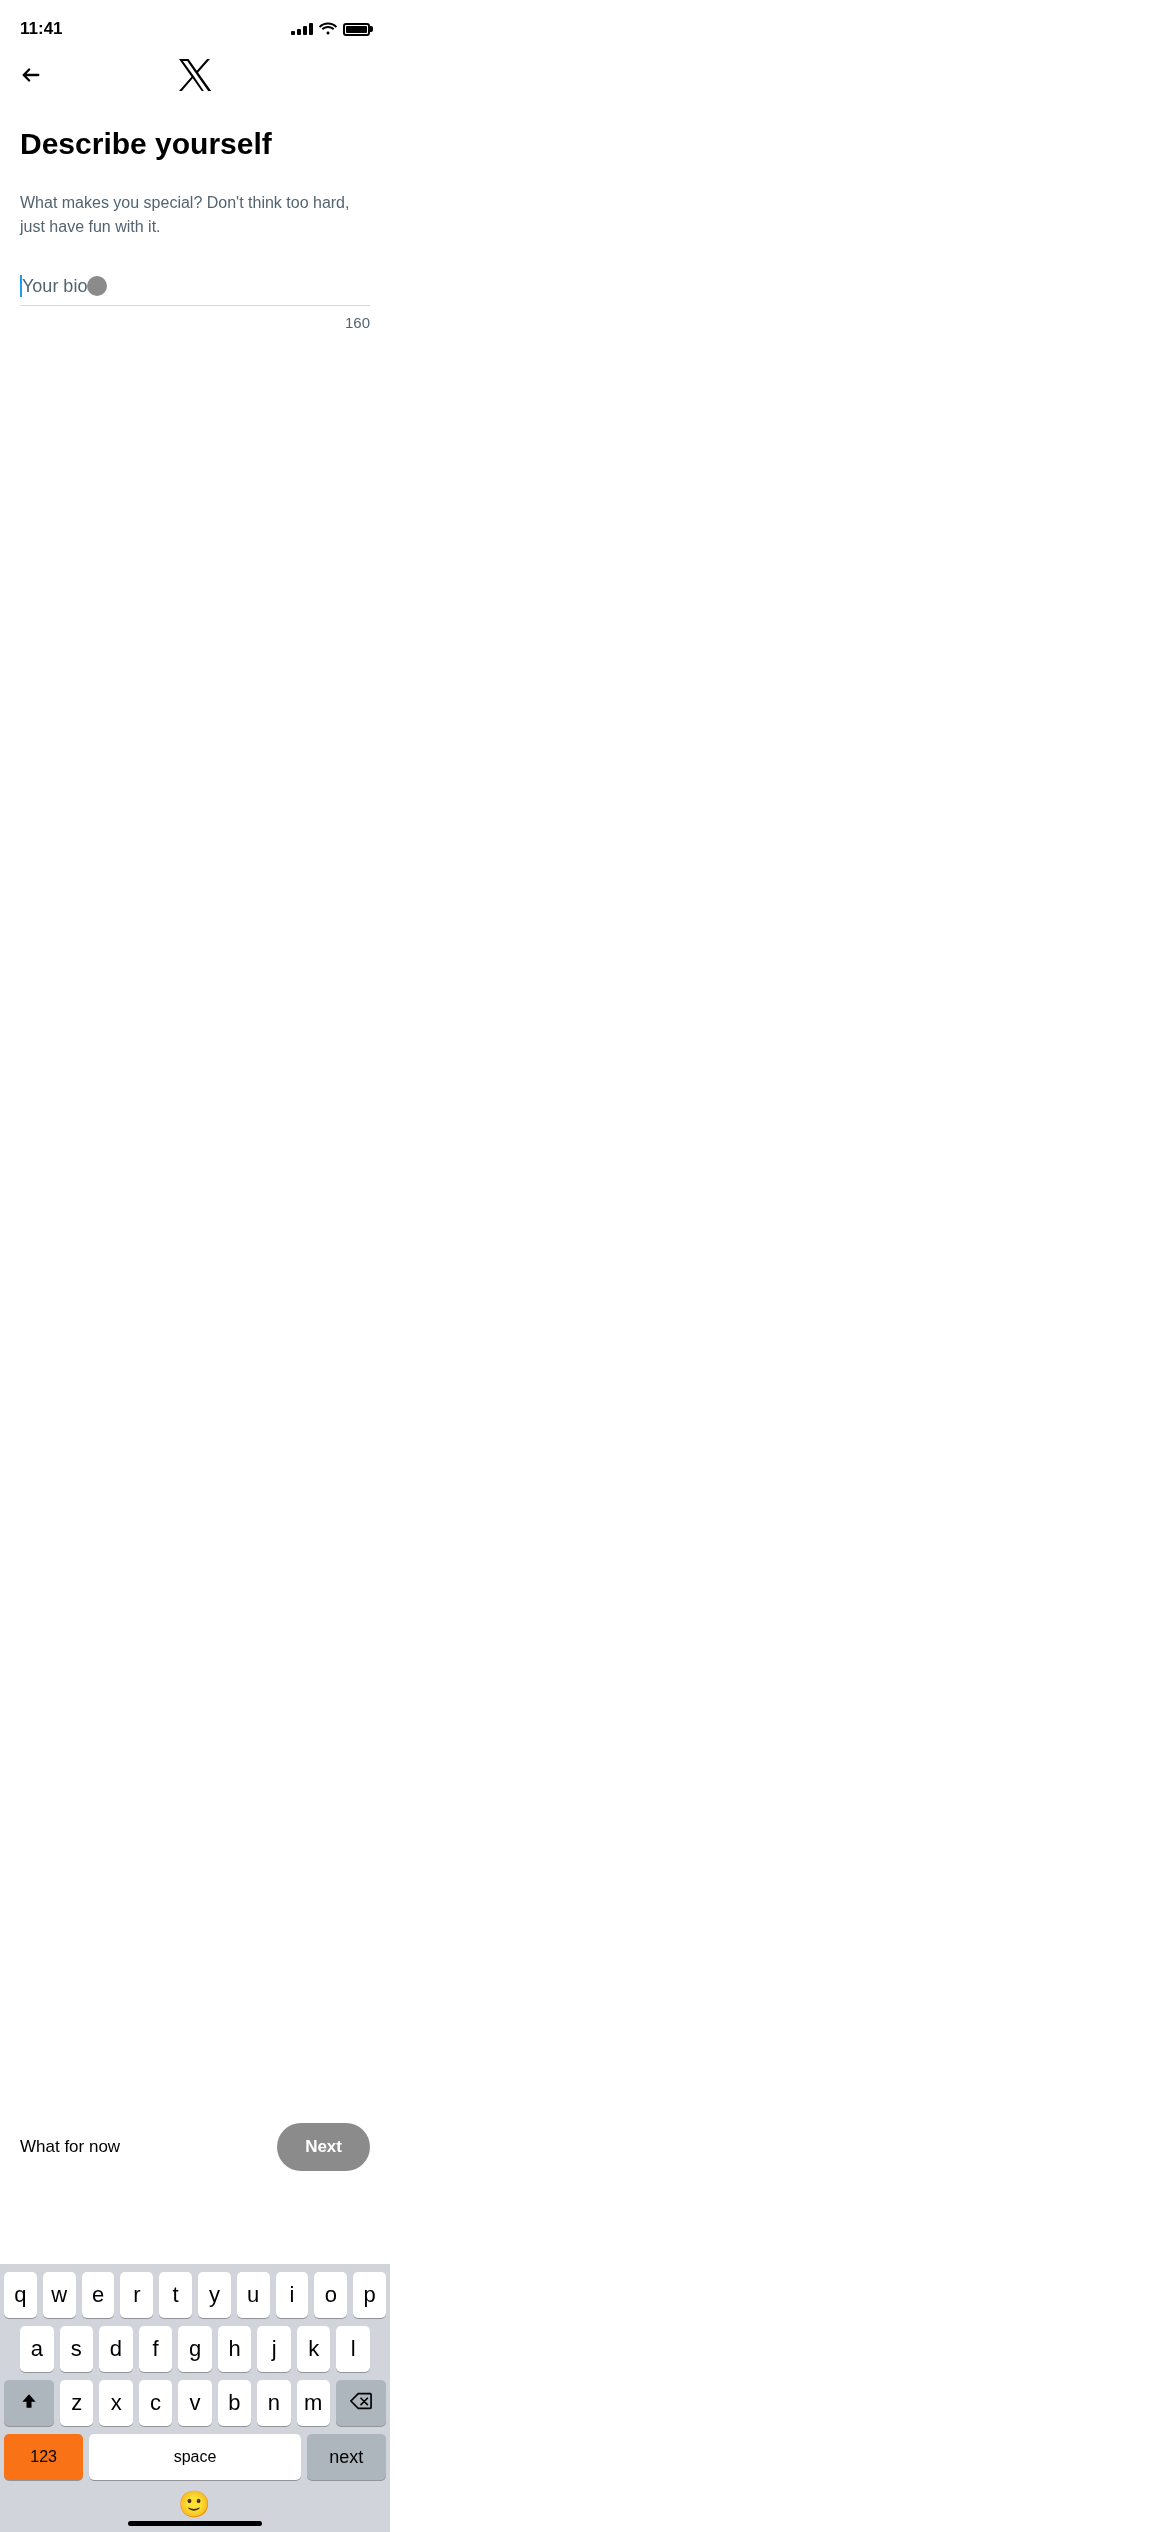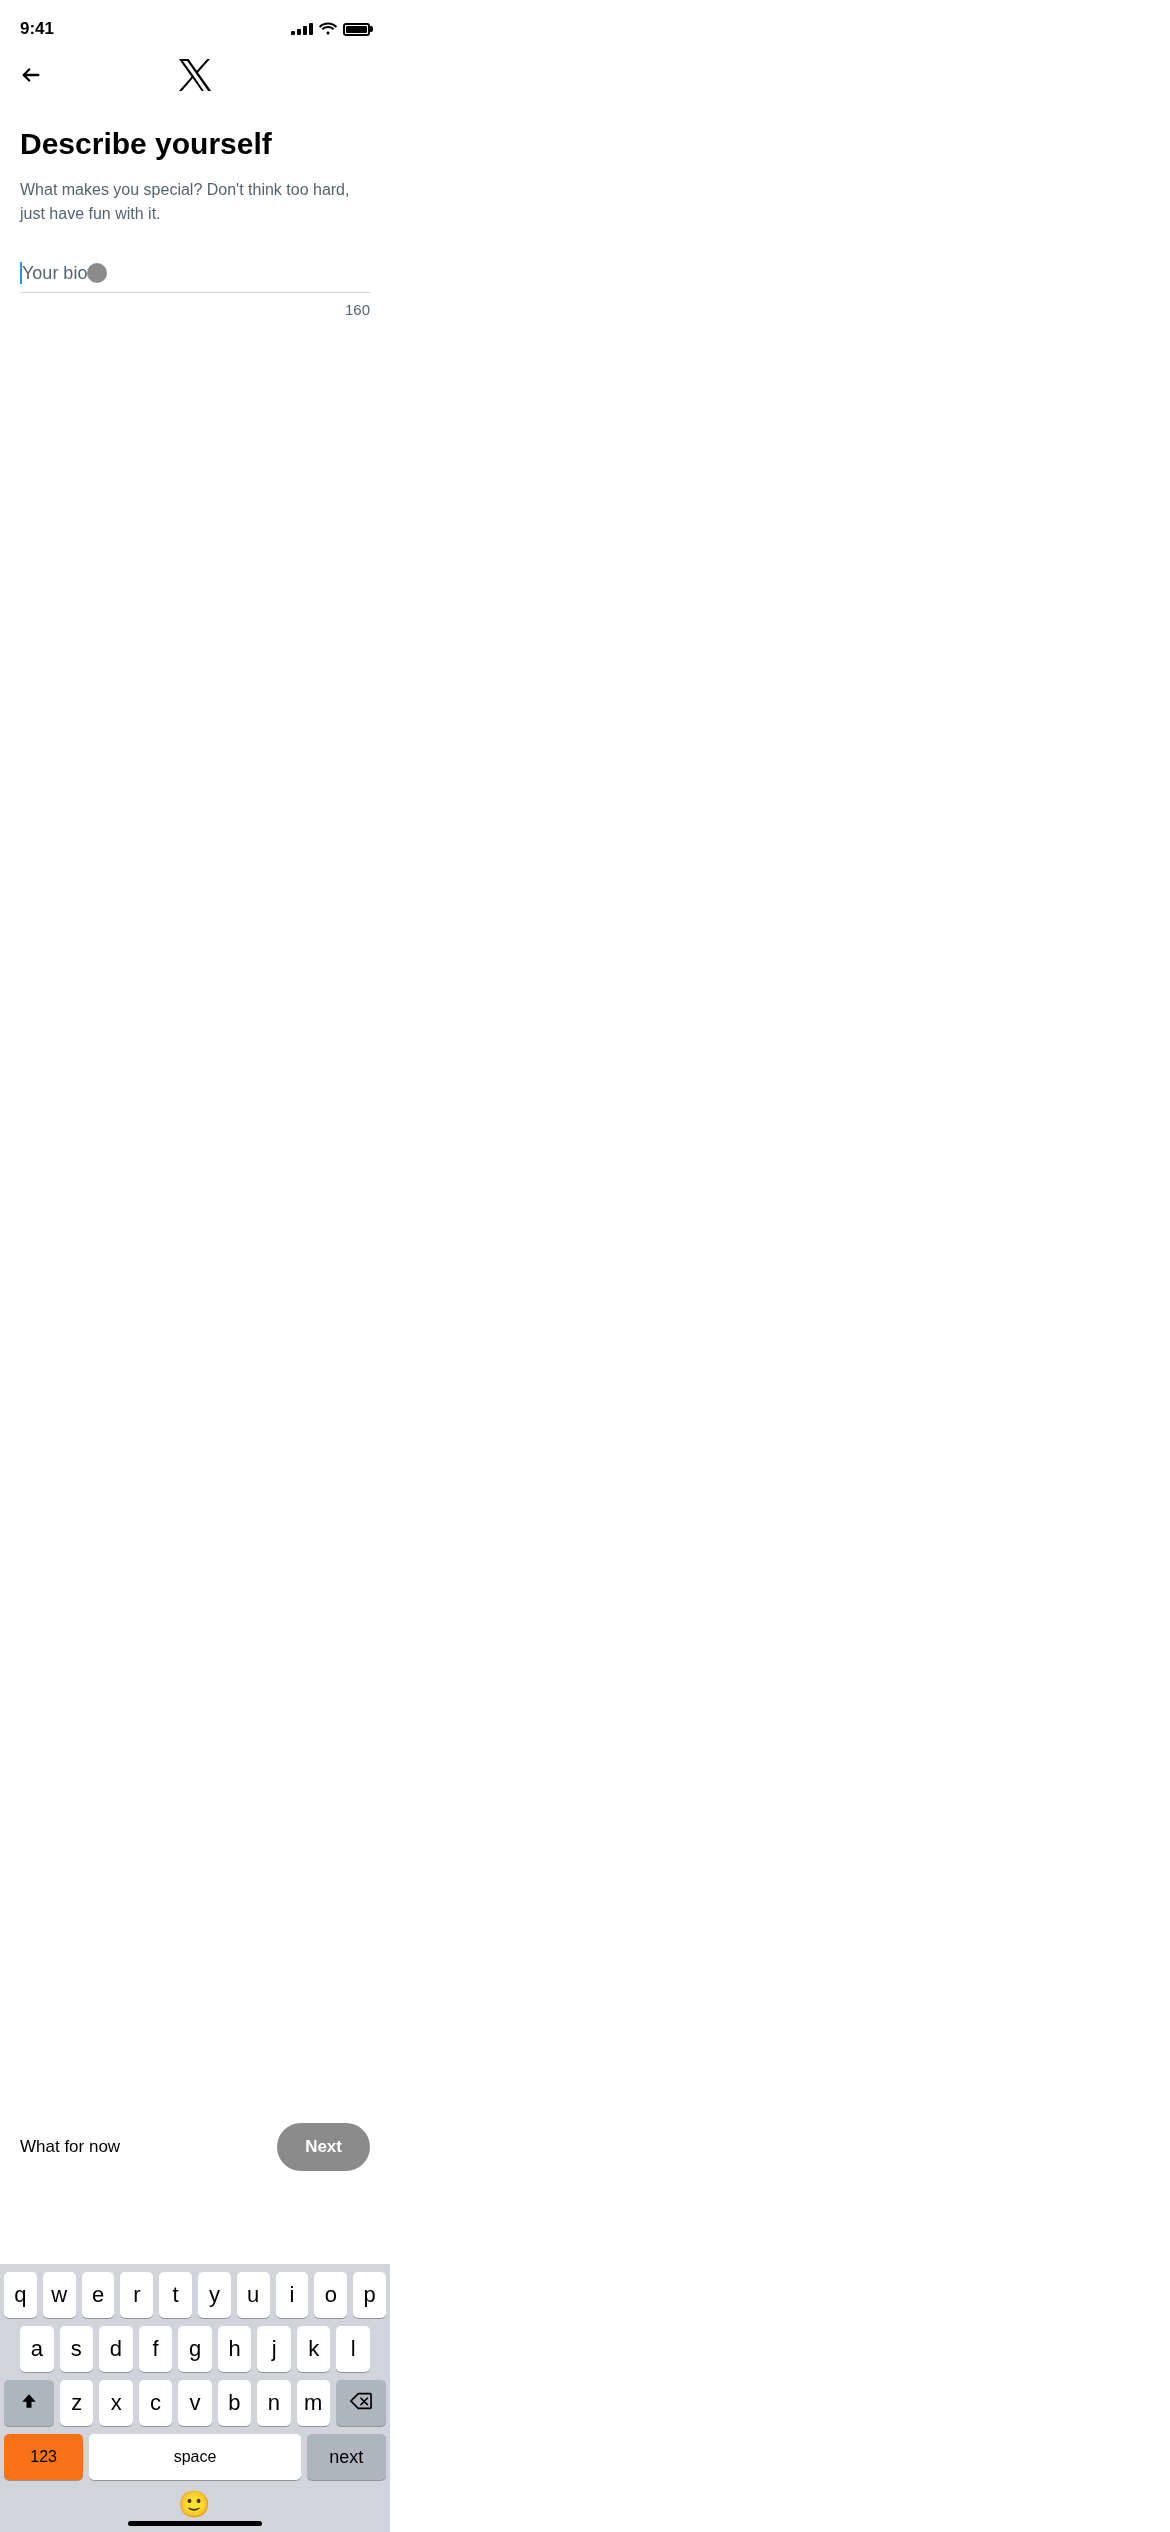--- a/index.html
+++ b/index.html
@@ -109,21 +109,21 @@
 
     
     .main-content {
       padding: 24px 20px 0 20px;
     }
 
     .page-title {
       font-size: 30px;
       font-weight: 800;
       color: #000;
-      margin-bottom: 16px;
+      margin-bottom: 29px;
       line-height: 1.2;
     }
 
     .page-subtitle {
       font-size: 16px;
       color: #536471;
       line-height: 1.5;
       margin-bottom: 36px;
     }
 
@@ -292,21 +292,21 @@
       width: 134px;
       height: 5px;
       background: #000;
       border-radius: 100px;
     }
   </style>
 </head>
 <body>
 
 <div class="status-bar">
-  <span class="status-time">9:41</span>
+  <span class="status-time">11:41</span>
   <div class="status-icons">
     <div class="signal-bars">
       <div class="signal-bar" style="height:4px;"></div>
       <div class="signal-bar" style="height:6px;"></div>
       <div class="signal-bar" style="height:9px;"></div>
       <div class="signal-bar" style="height:12px;"></div>
     </div>
     <span style="font-size:15px;">
       <svg width="18" height="14" viewBox="0 0 18 14" fill="none" xmlns="http://www.w3.org/2000/svg">
         <path d="M9 10.5C9.83 10.5 10.5 11.17 10.5 12C10.5 12.83 9.83 13.5 9 13.5C8.17 13.5 7.5 12.83 7.5 12C7.5 11.17 8.17 10.5 9 10.5Z" fill="black"></path>

